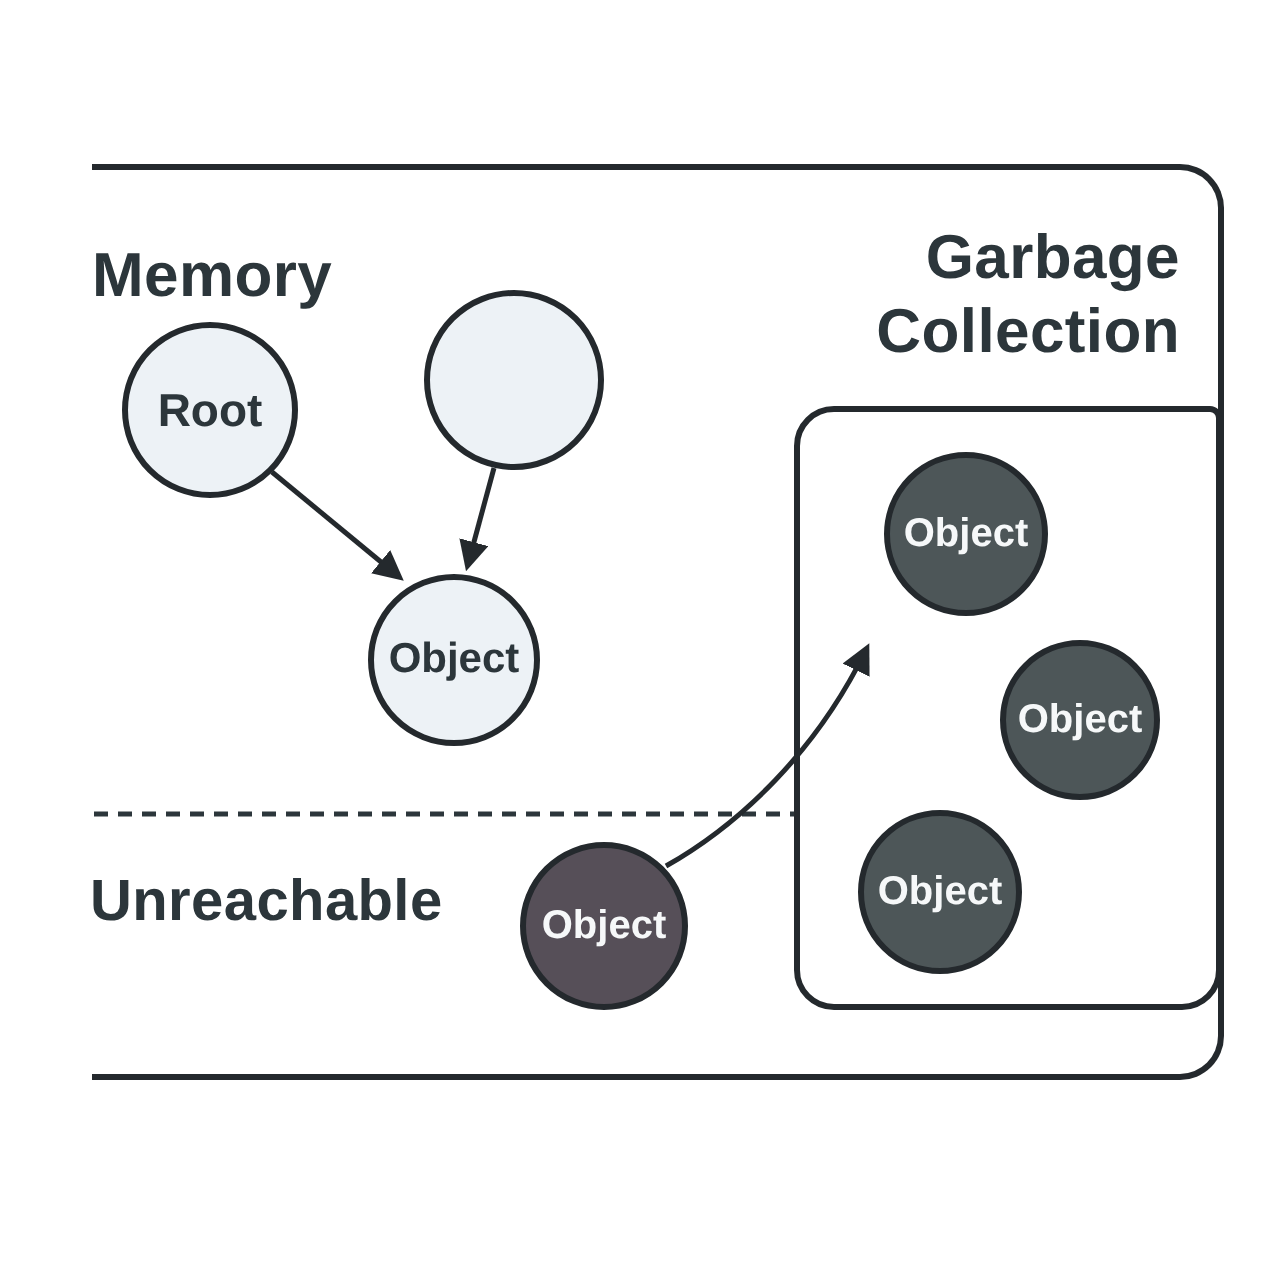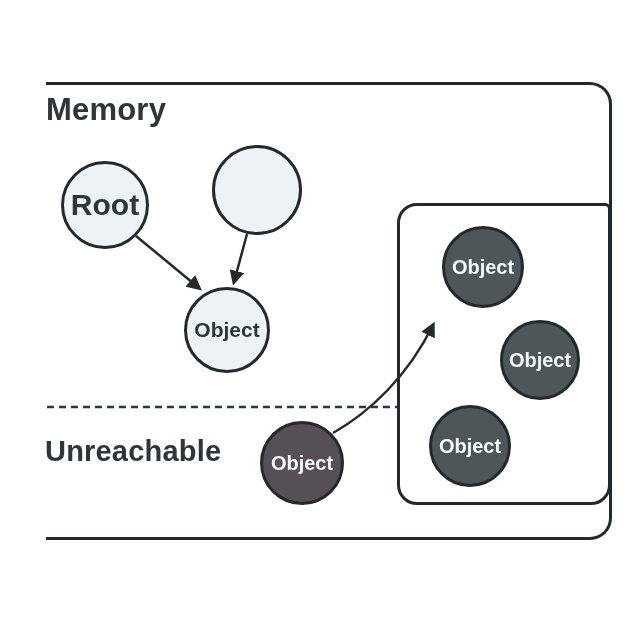--- a/index.html
+++ b/index.html
@@ -31,21 +31,21 @@
     background: #ffffff;
   }
 
   
   .title {
     position: absolute;
     color: #2c363b;
     font-weight: 700;
     letter-spacing: 0.2px;
   }
-  .memory-title { left: 46px; top: 92px; font-size: 31px; }
+  .memory-title { left: 46px; top: 120px; font-size: 31px; }
   .gc-title {
     left: 408px; top: 110px; width: 182px;
     font-size: 31px; line-height: 37px;
     text-align: right;
   }
   .unreachable-title { left: 45px; top: 435px; font-size: 29px; }
 
   
   .node {
     position: absolute;
@@ -54,21 +54,21 @@
     display: flex;
     align-items: center;
     justify-content: center;
     font-weight: 700;
     z-index: 2;
   }
   .node-light { background: #edf2f6; color: #2c363b; }
   .node-dark { background: #4d5658; color: #f6f8f9; }
   .node-unreachable { background: #564f58; color: #f6f8f9; }
 
-  .node-root        { left: 61px;  top: 161px; width: 88px; height: 88px; font-size: 30px; }
+  .node-root        { left: 61px;  top: 161px; width: 88px; height: 88px; font-size: 23px; }
   .node-anon        { left: 212px; top: 145px; width: 90px; height: 90px; }
   .node-live        { left: 184px; top: 287px; width: 86px; height: 86px; font-size: 21px; }
   .node-unreach-obj { left: 260px; top: 421px; width: 84px; height: 84px; font-size: 20px; }
   .node-gc-1        { left: 442px; top: 226px; width: 82px; height: 82px; font-size: 20px; }
   .node-gc-2        { left: 500px; top: 320px; width: 80px; height: 80px; font-size: 20px; }
   .node-gc-3        { left: 429px; top: 405px; width: 82px; height: 82px; font-size: 20px; }
 
   
   .overlay {
     position: absolute;
@@ -82,20 +82,21 @@
 <body>
 
 <div class="stage">
 
   <div class="memory-box"></div>
 
   <div class="gc-box"></div>
 
   <div class="title memory-title">Memory</div>
 
+  <div class="title gc-title">Garbage Collection</div>
 
   <div class="title unreachable-title">Unreachable</div>
 
   <div class="node node-light node-root">
     <span>Root</span>
   </div>
 
   <div class="node node-light node-anon">
     <span></span>
   </div>

